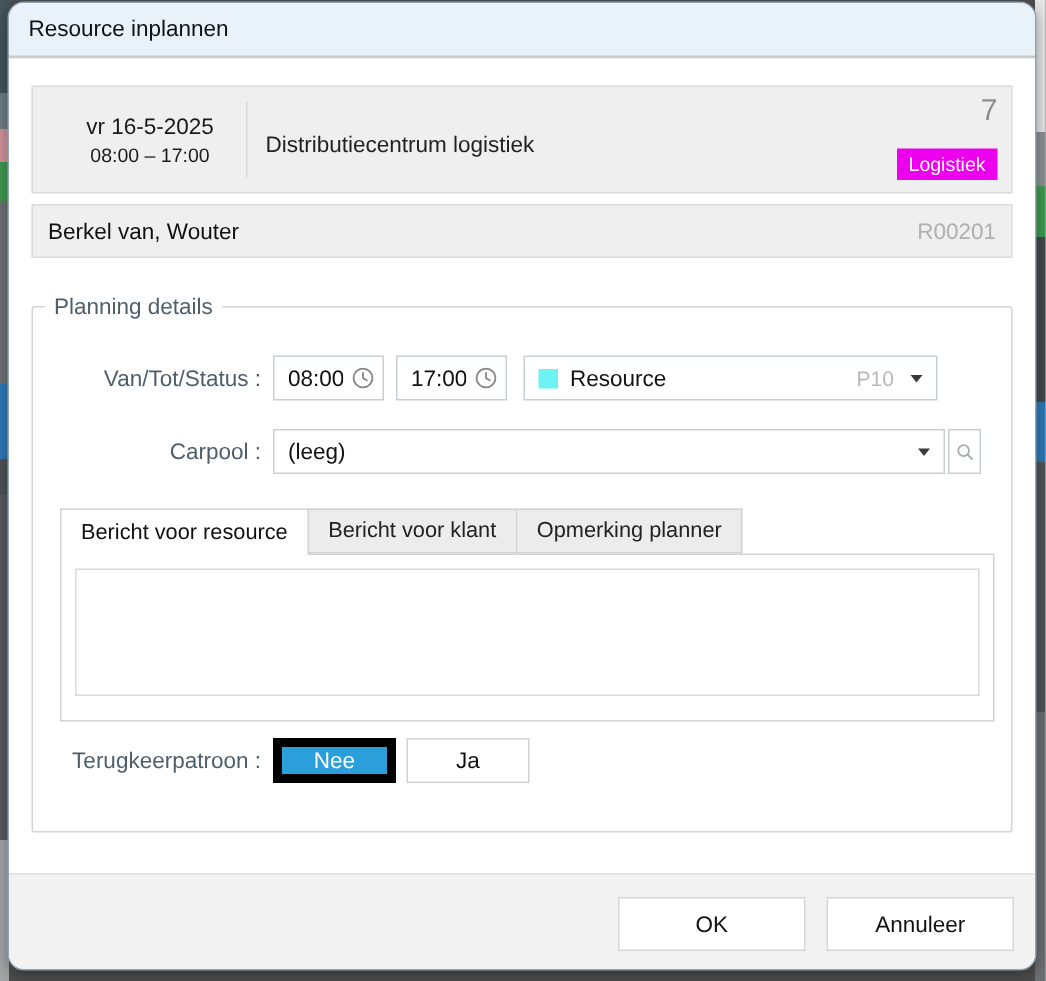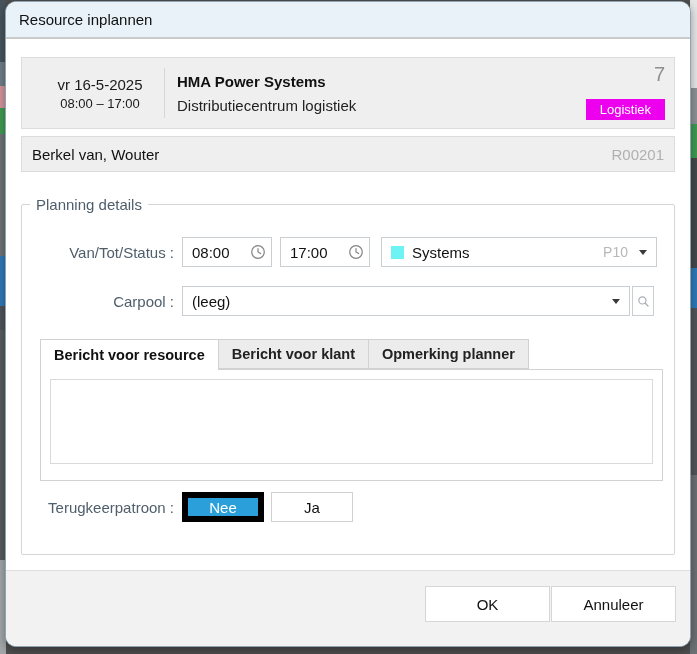--- a/index.html
+++ b/index.html
@@ -41,74 +41,74 @@
   .appt-when { width:128px; text-align:center; flex:none;margin-left:14px; }
   .appt-date { font-size:15px; color:#1a1a1a; }
   .appt-time { font-size:13px; color:#1a1a1a; margin-top:3px; }
   .appt-sep { width:1px; align-self:stretch; background:#d6d6d6; margin:10px 0; flex:none; }
   .appt-main { flex:1; padding-left:12px; }
   .appt-customer { font-size:15px; font-weight:bold; color:#111; }
   .appt-loc { font-size:15px; color:#222; margin-top:7px; }
   .appt-right { align-self:stretch; display:flex; flex-direction:column; align-items:flex-end;
     justify-content:space-between; padding:5px 9px 8px 0; }
   .appt-count { font-size:20px; color:#8f8f8f; }
-  .appt-tag { background:#ed00ed; color:#fff; font-size:13px; padding:3px 14px; }
+  .appt-tag { background:#ed00ed; color:#fff; font-size:13px; padding:3px 8px; }
 
   .resource-card { margin-top:7px; height:36px; background:#efefef; border:1px solid #dcdcdc;
     display:flex; align-items:center; padding:0 10px; }
   .resource-name { flex:1; font-size:15px; color:#111; }
   .resource-code { font-size:15px; color:#b0b0b0; }
 
   fieldset.planning { margin-top:24px; border:1px solid #d5d5d5; border-radius:2px;
     padding:0 0 32px 0; }
   fieldset.planning legend { margin-left:8px; padding:0 6px; font-size:15px; color:#4f5e6b; }
 
   .form-row { display:flex; align-items:center; }
   .row-times { margin-top:24px; }
   .row-carpool { margin-top:19px; }
   .row-toggle { margin-top:11px; }
   .form-label { width:152px; flex:none; text-align:right; margin-right:8px;
     font-size:15px; color:#4f5e6b; }
 
   .field { height:30px; background:#fff; border:1px solid #c9ced3; display:flex; align-items:center; }
-  .time-field { width:90px; margin-right:11px; }
+  .time-field { width:74px; margin-right:11px; }
   .time-field:nth-of-type(2) { margin-right:8px; }
   .time-field input { flex:1; min-width:0; border:0; outline:0; background:transparent;
     padding-left:9px; font-family:"Liberation Sans",sans-serif; font-size:15px; color:#111; }
   .clock-btn { width:26px; height:28px; border:0; background:transparent; display:flex;
     align-items:center; justify-content:center; cursor:pointer; flex:none; }
 
   .status-field { width:276px; padding:0 9px; }
   .swatch { width:13px; height:13px; background:#6df3f3; flex:none; margin-right:8px; }
   .status-label { flex:1; font-size:15px; color:#111; }
   .status-code { font-size:14px; color:#b8b8b8; margin-right:11px; }
   .caret { width:0; height:0; border-left:4.5px solid transparent; border-right:4.5px solid transparent;
     border-top:5px solid #3a3a3a; flex:none; }
 
   .carpool-field { width:448px; padding:0 9px; }
   .carpool-value { flex:1; font-size:15px; color:#111; }
   .search-btn { width:22px; height:30px; margin-left:2px; background:#fff;
     border:1px solid #c9ced3; display:flex; align-items:center; justify-content:center; cursor:pointer; }
 
-  .tabs-row { display:flex; margin:23px 0 0 18px; position:relative; z-index:2;font-weight:bold; }
+  .tabs-row { display:flex; margin:23px 0 0 18px; position:relative; z-index:2; }
   .tab { height:30px; padding:0 13px; display:flex; align-items:center; font-size:14.5px;
     color:#222; background:#ececec; border:1px solid #d2d2d2; border-left:none; cursor:pointer; }
   .tab:first-child { border-left:1px solid #d2d2d2; }
   .tab.active { background:#fff; border-bottom:none; height:31px; margin-bottom:-1px; color:#111; }
   .tab-panel { margin-left:18px; width:623px; height:112px; background:#fff;
     border:1px solid #d2d2d2; padding:9px 9px 0 9px; position:relative; z-index:1; }
   .tab-panel textarea { width:100%; height:85px; border:1px solid #dadada; resize:none; outline:0;
     font-family:"Liberation Sans",sans-serif; font-size:15px; color:#111; }
 
   .toggle-btn { width:82px; height:30px; font-family:inherit; font-size:15px; cursor:pointer; }
   .toggle-no { background:#2b9fd9; color:#fff; border:6px solid #000000; }
   .toggle-yes { background:#fff; color:#111; border:1px solid #d2d2d2; margin-left:7px; }
 
-  .footer { flex:none; height:76px; background:#f2f2f2; border-top:1px solid #dedede;
-    display:flex; justify-content:flex-end; align-items:flex-start; gap:1px; padding:15px 14px 0 0; }
+  .footer { flex:none; height:64px; background:#f2f2f2; border-top:1px solid #dedede;
+    display:flex; justify-content:flex-end; align-items:flex-start; gap:14px; padding:15px 14px 0 0; }
   .btn { width:125px; height:36px; background:#fff; border:1px solid #d6d6d6;
     font-family:inherit; font-size:15px; color:#111; cursor:pointer; }
 </style>
 </head>
 <body>
 
 <div class="bg-left"></div>
 <div class="bg-right"></div>
 
 <div class="dialog">
@@ -119,21 +119,20 @@
 
   <div class="dialog-body">
 
     <div class="appt-card">
       <div class="appt-when">
         <div class="appt-date">vr 16-5-2025</div>
         <div class="appt-time">08:00  –  17:00</div>
       </div>
       <div class="appt-sep"></div>
       <div class="appt-main">
-        <div class="appt-customer">HMA Power Systems</div>
         <div class="appt-loc">Distributiecentrum logistiek</div>
       </div>
       <div class="appt-right">
         <div class="appt-count">7</div>
         <div class="appt-tag">Logistiek</div>
       </div>
     </div>
 
     <div class="resource-card">
       <div class="resource-name">Berkel van, Wouter</div>
@@ -158,21 +157,21 @@
           <input value="17:00" style="">
           <button class="clock-btn">
             <svg width="16" height="16" viewBox="0 0 16 16">
               <circle cx="8" cy="8" r="6.3" fill="none" stroke="#848484" stroke-width="1.2"></circle>
               <path d="M8 4.6 L8 8 L10.6 9.6" fill="none" stroke="#848484" stroke-width="1.2" stroke-linecap="round"></path>
             </svg>
           </button>
         </div>
         <div class="field status-field">
           <span class="swatch"></span>
-          <span class="status-label">Systems</span>
+          <span class="status-label">Resource</span>
           <span class="status-code">P10</span>
           <span class="caret"></span>
         </div>
       </div>
 
       <div class="form-row row-carpool">
         <div class="form-label">Carpool :</div>
         <div class="field carpool-field">
           <span class="carpool-value">(leeg)</span>
           <span class="caret"></span>

